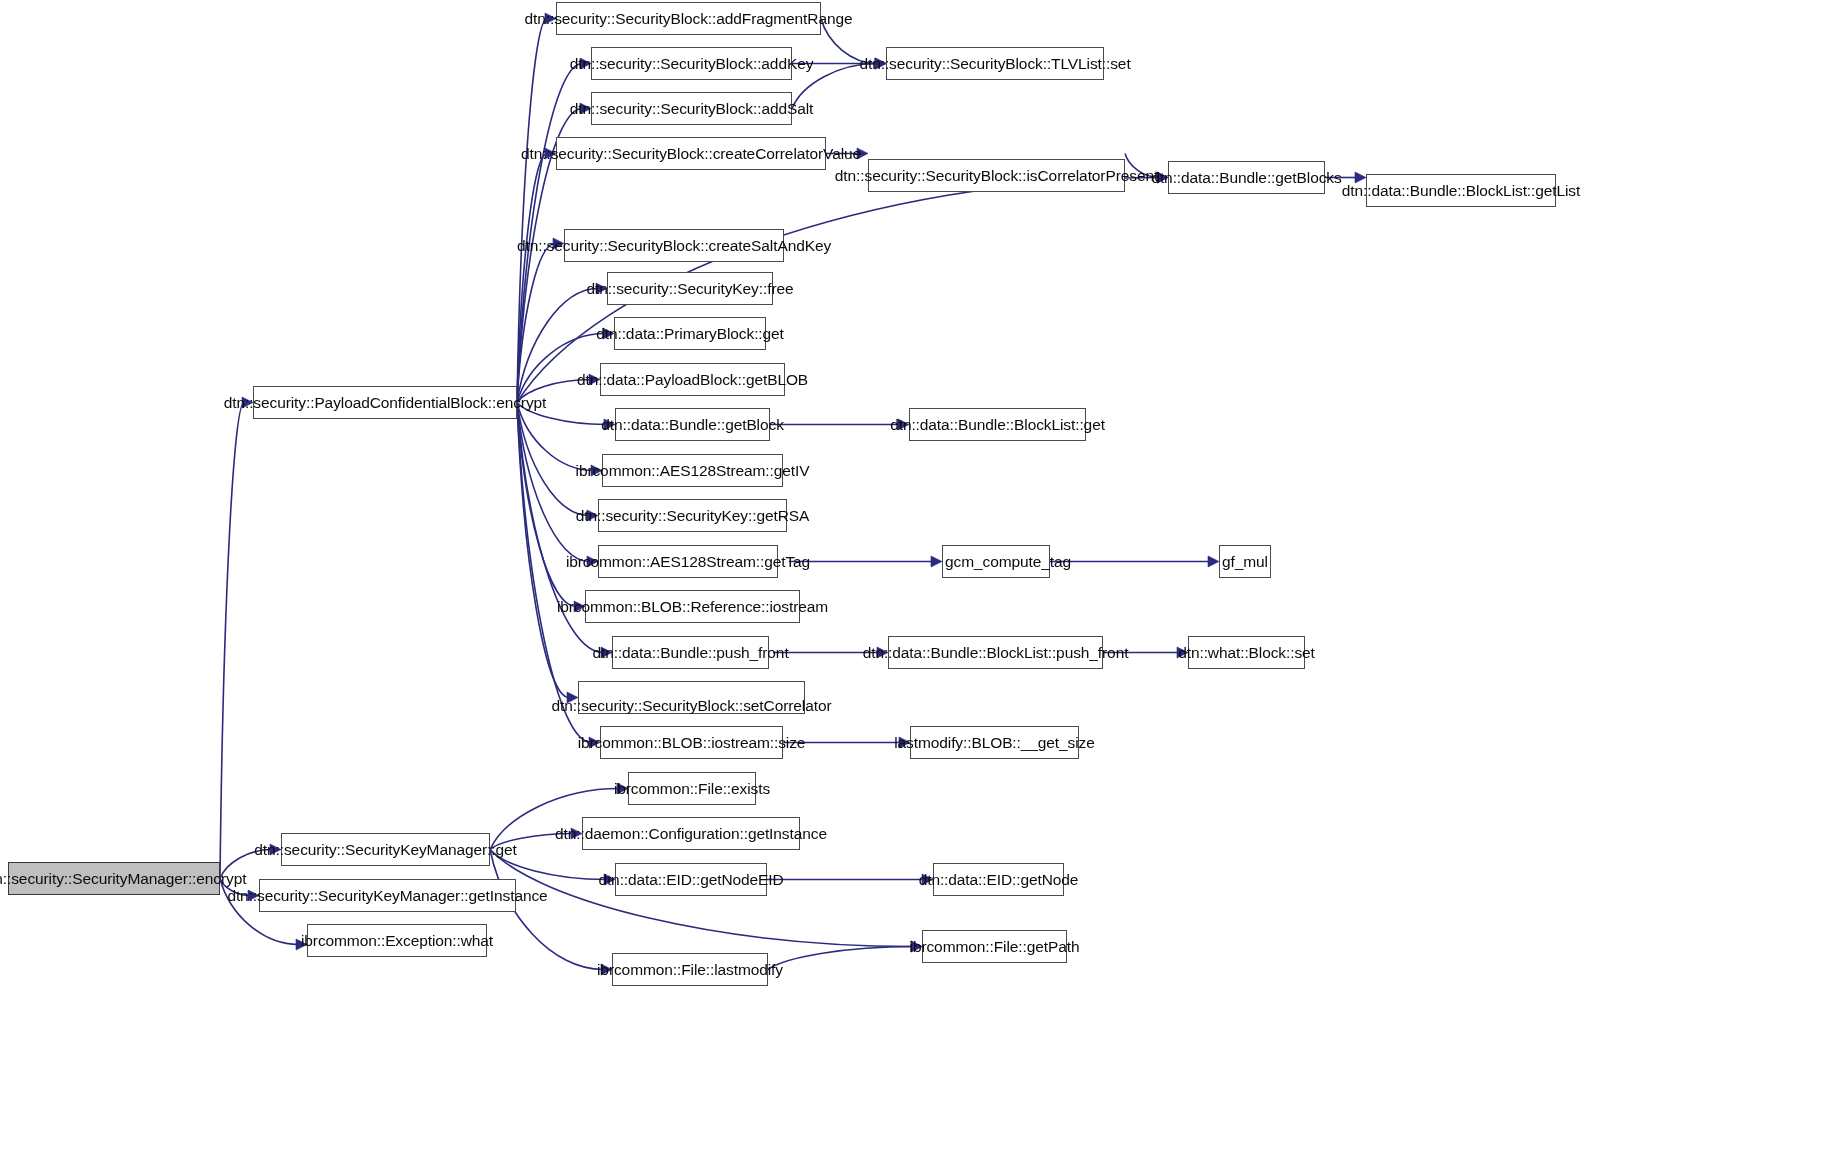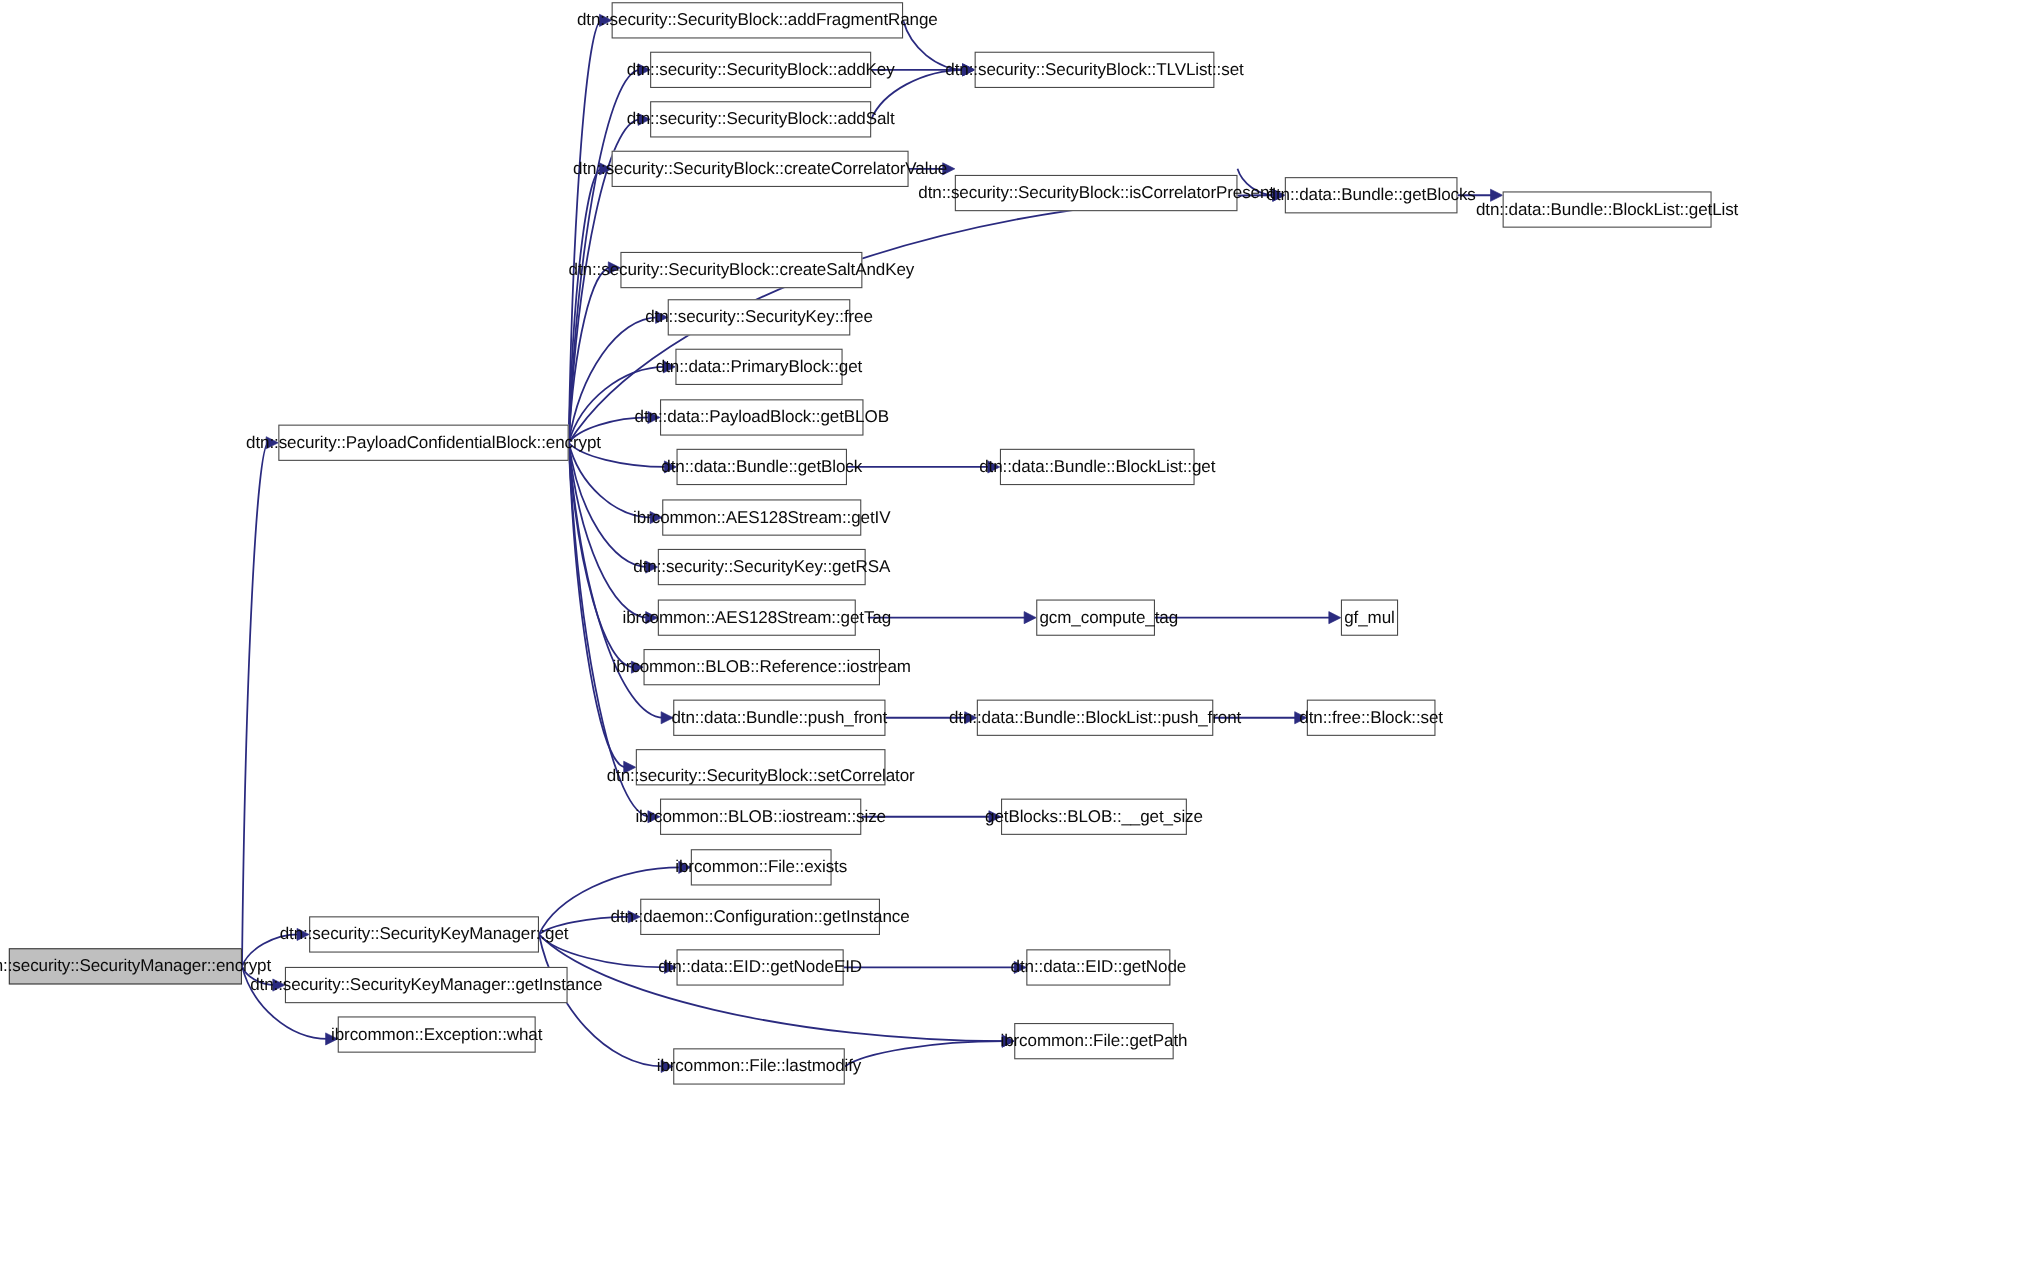--- a/index.html
+++ b/index.html
@@ -192,21 +192,21 @@
       </div>
       <div class="node" style="left: 598px; top: 499px; width: 189px;">
         <span class="node-label">dtn::security::SecurityKey::getRSA</span>
       </div>
       <div class="node" style="left: 598px; top: 545px; width: 180px;">
         <span class="node-label">ibrcommon::AES128Stream::getTag</span>
       </div>
       <div class="node" style="left: 585px; top: 590px; width: 215px;">
         <span class="node-label">ibrcommon::BLOB::Reference::iostream</span>
       </div>
-      <div class="node" style="left: 612px; top: 636px; width: 193px; text-align: right;">
+      <div class="node" style="left: 612px; top: 636px; width: 157px; text-align: right;">
         <span class="node-label">dtn::data::Bundle::push_front</span>
       </div>
       <div class="node" style="left: 578px; top: 681px; width: 227px; align-items: flex-end;">
         <span class="node-label">dtn::security::SecurityBlock::setCorrelator</span>
       </div>
       <div class="node" style="left: 600px; top: 726px; width: 183px;">
         <span class="node-label">ibrcommon::BLOB::iostream::size</span>
       </div>
       <div class="node" style="left: 628px; top: 772px; width: 128px;">
         <span class="node-label">ibrcommon::File::exists</span>
@@ -229,34 +229,34 @@
       <div class="node" style="left: 909px; top: 408px; width: 177px;">
         <span class="node-label">dtn::data::Bundle::BlockList::get</span>
       </div>
       <div class="node" style="left: 942px; top: 545px; width: 108px; padding-left: 24px;">
         <span class="node-label">gcm_compute_tag</span>
       </div>
       <div class="node" style="left: 888px; top: 636px; width: 215px;">
         <span class="node-label">dtn::data::Bundle::BlockList::push_front</span>
       </div>
       <div class="node" style="left: 910px; top: 726px; width: 169px;">
-        <span class="node-label">getBlocks::BLOB::__get_size</span>
+        <span class="node-label">lastmodify::BLOB::__get_size</span>
       </div>
       <div class="node" style="left: 933px; top: 863px; width: 131px; text-align: right;">
         <span class="node-label">dtn::data::EID::getNode</span>
       </div>
       <div class="node" style="left: 922px; top: 930px; width: 145px;">
         <span class="node-label">ibrcommon::File::getPath</span>
       </div>
       <div class="node" style="left: 1168px; top: 161px; width: 157px;">
         <span class="node-label">dtn::data::Bundle::getBlocks</span>
       </div>
       <div class="node" style="left: 1366px; top: 174px; width: 190px;">
         <span class="node-label">dtn::data::Bundle::BlockList::getList</span>
       </div>
       <div class="node" style="left: 1219px; top: 545px; width: 52px;">
         <span class="node-label">gf_mul</span>
       </div>
       <div class="node" style="left: 1188px; top: 636px; width: 117px;">
-        <span class="node-label">dtn::free::Block::set</span>
+        <span class="node-label">dtn::what::Block::set</span>
       </div>
     </div>
 </div>
 
 </body></html>

